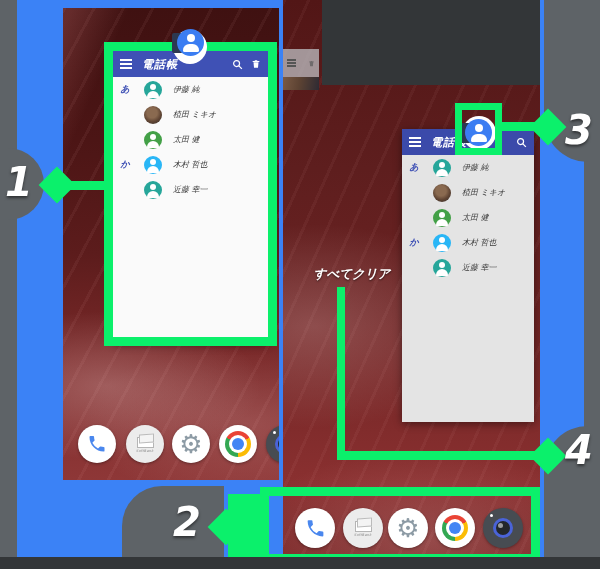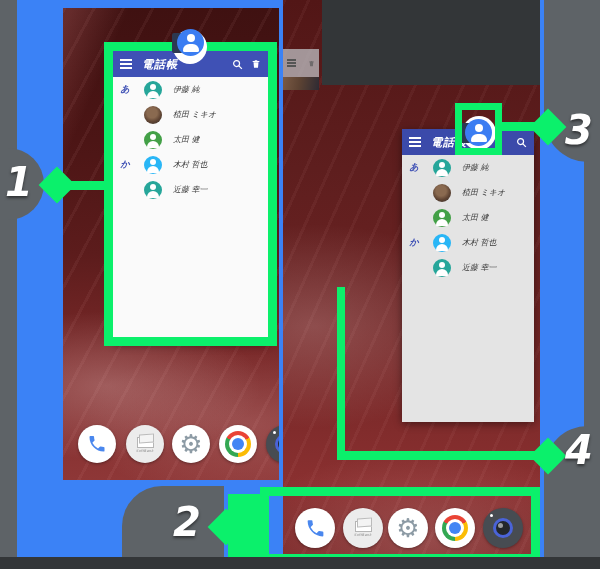--- a/index.html
+++ b/index.html
@@ -270,20 +270,21 @@
 
   <div class="row">
     <span class="idx"></span>
     <span class="avatar" style="background: rgb(38, 166, 154);"></span>
     <span class="nm">近藤 幸一</span>
   </div>
 </div>
 
     </div>
 
+    <div class="clear-all">すべてクリア</div>
 
     <div class="notch" id="notch-right"></div>
     <div class="appicon" id="icon-right">
       <span class="spine"></span>
       <span class="ball"></span>
     </div>
 
     <div class="dock-ic" style="left:12px">
       <svg width="21" height="21" viewBox="0 0 24 24">
           <path fill="#4a87ee" d="M6.62 10.79a15.1 15.1 0 0 0 6.59 6.59l2.2-2.2a1 1 0 0 1 1.02-.24c1.12.37 2.33.57 3.57.57a1 1 0 0 1 1 1V20a1 1 0 0 1-1 1C10.85 21 3 13.15 3 3.5a1 1 0 0 1 1-1h3.5a1 1 0 0 1 1 1c0 1.24.2 2.45.57 3.57a1 1 0 0 1-.25 1.02l-2.2 2.2z"></path>

